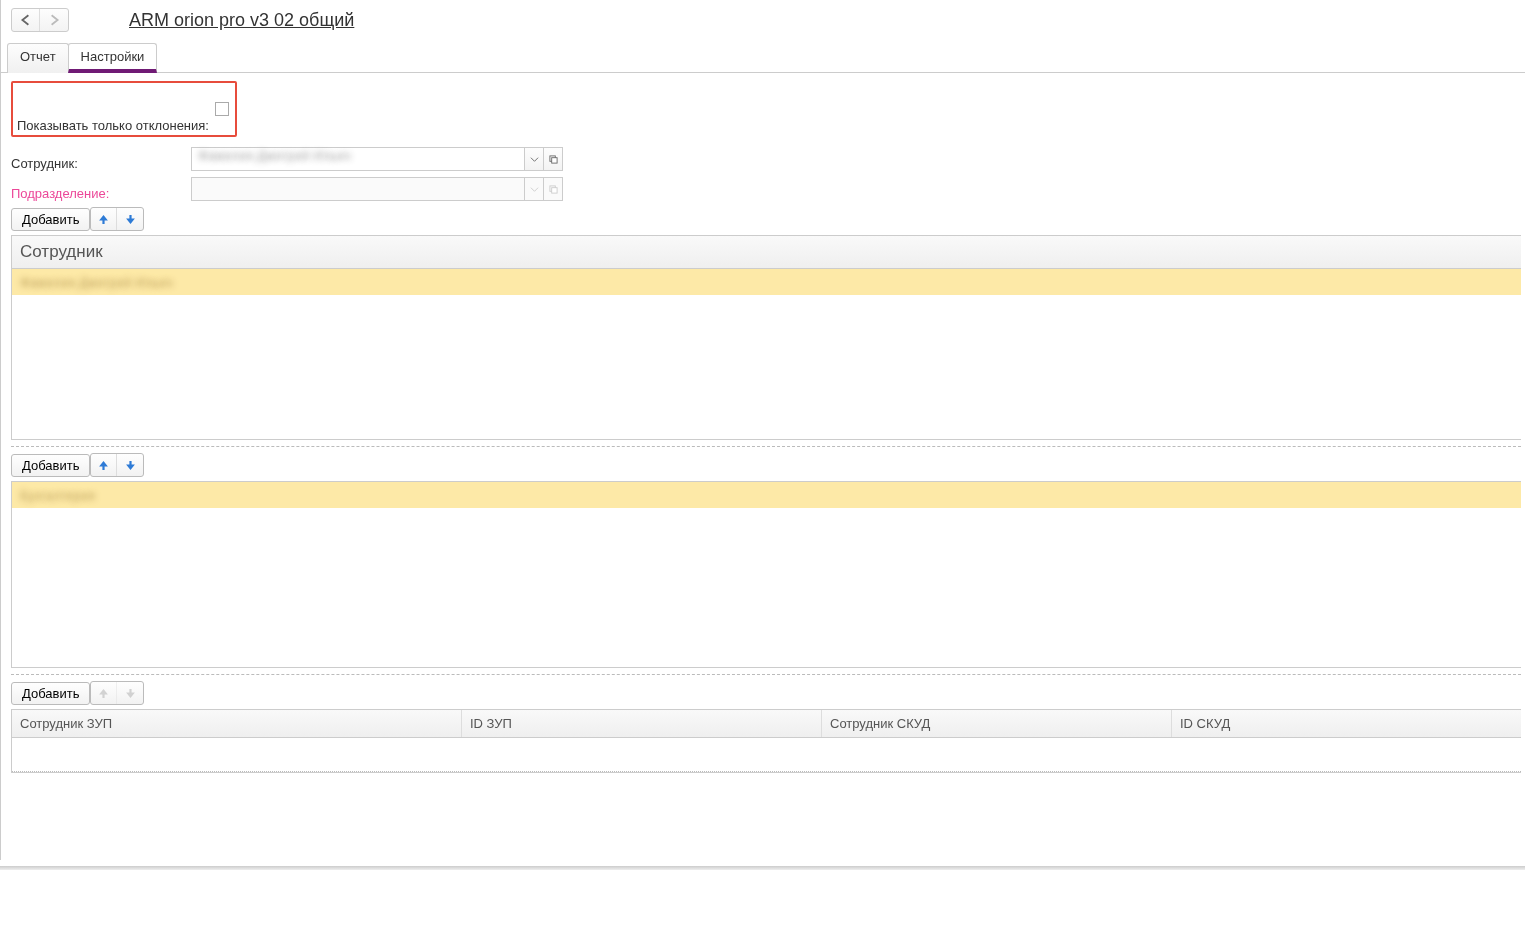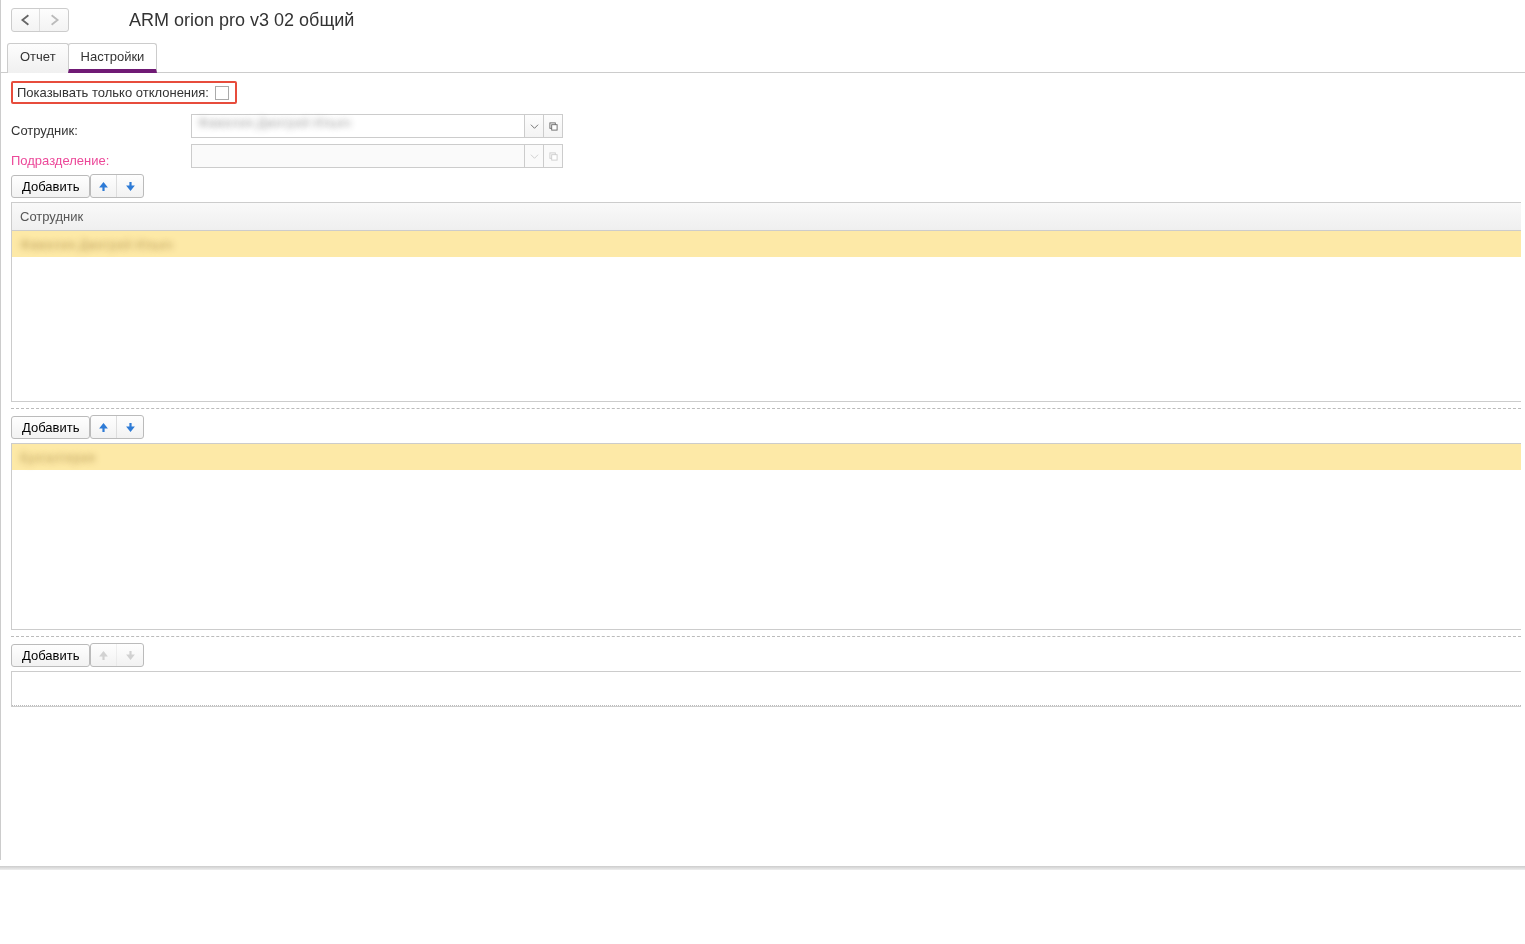--- a/index.html
+++ b/index.html
@@ -13,20 +13,21 @@
     border-left: 1px solid #ccc;
     min-height: 860px;
     position: relative;
     background: #fff;
   }
   .topbar {
     display: flex;
     align-items: center;
     padding: 8px 10px 10px 10px;
     gap: 10px;
+    text-decoration: underline;
   }
   .nav-btns {
     display: flex;
     border: 1px solid #ccc;
     border-radius: 3px;
     overflow: hidden;
     background: linear-gradient(#fdfdfd,#f3f3f3);
   }
   .nav-btn {
     width: 28px;
@@ -74,20 +75,21 @@
     align-items: center;
     border: 2px solid #e74c3c;
     border-radius: 2px;
     padding: 2px 6px 2px 4px;
     margin-bottom: 10px;
   }
   .highlight-row label {
     font-size: 13px;
     color: #333;
     margin-right: 6px;
+    margin-top: 33px;
   }
   .chk {
     width: 14px;
     height: 14px;
     border: 1px solid #aaa;
     background: #fff;
   }
   .field-row {
     display: flex;
     align-items: flex-end;
@@ -165,21 +167,21 @@
   .icon-btn svg { width: 11px; height: 11px; }
   .grid {
     border: 1px solid #ccc;
     border-right: none;
     margin-right: 0;
   }
   .grid-header {
     background: linear-gradient(#f9f9f9,#efefef);
     border-bottom: 1px solid #ccc;
     padding: 6px 8px;
-    font-size: 13px;
+    font-size: 17px;
     color: #555;
   }
   .grid-body {
     height: 170px;
     background: #fff;
     position: relative;
   }
   .grid-body.tall { height: 185px; }
   .grid-row-sel {
     background: #fde9a7;
@@ -354,18 +356,24 @@
         </div>
         <div class="icon-btn disabled">
           <svg viewBox="0 0 10 10">
               <path d="M5 9 L9 4 L6 4 L6 1 L4 1 L4 4 L1 4 Z" fill="#999"></path>
             </svg>
         </div>
       </div>
     </div>
 
     <div class="grid">
+      <div class="multi-header">
+        <div class="mh-cell col1">Сотрудник ЗУП</div>
+        <div class="mh-cell col2">ID ЗУП</div>
+        <div class="mh-cell col3">Сотрудник СКУД</div>
+        <div class="mh-cell col4">ID СКУД</div>
+      </div>
       <div class="grid-body-small"></div>
     </div>
 
   </div>
 </div>
 <div class="bottom-shadow"></div>
 
 </body></html>

